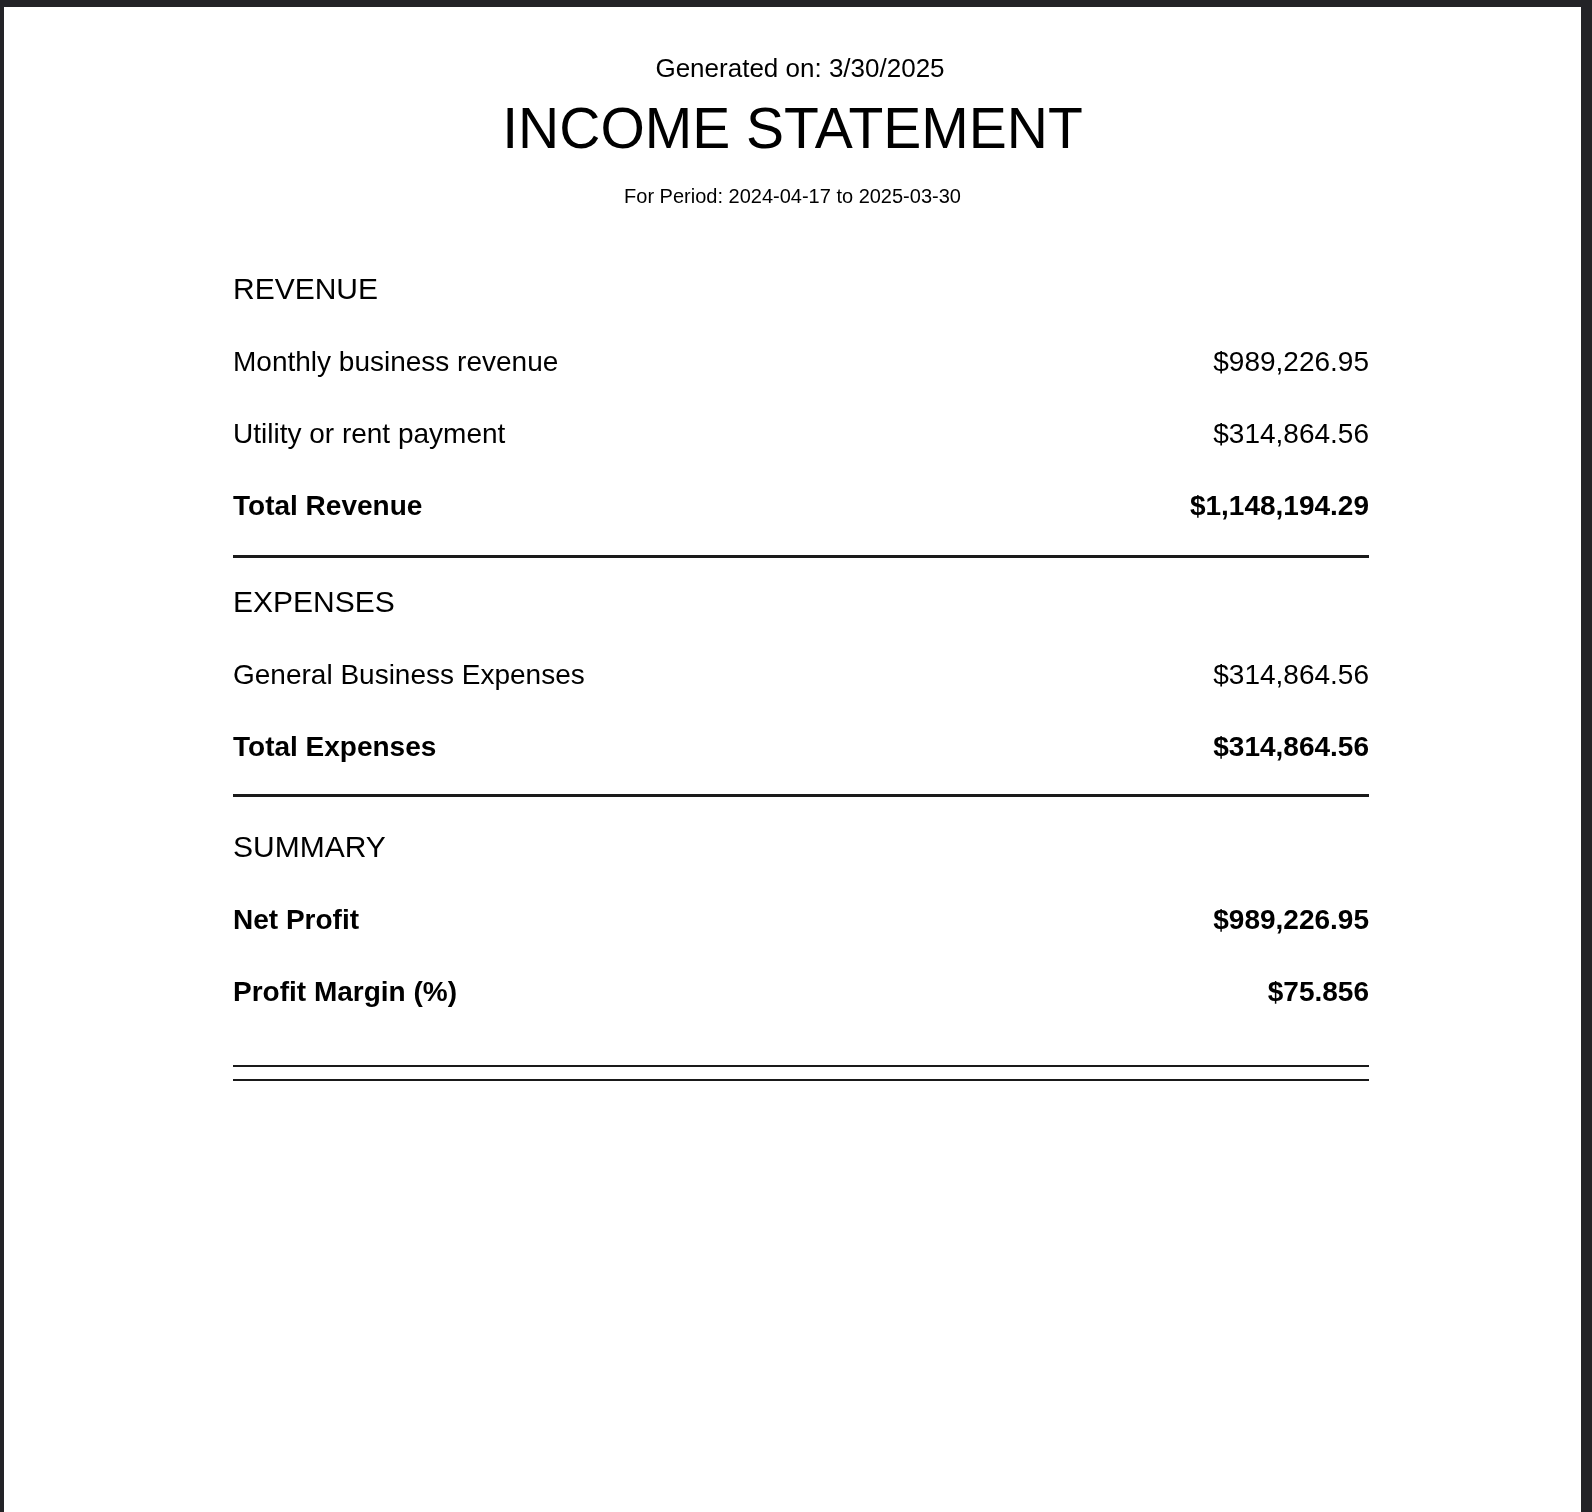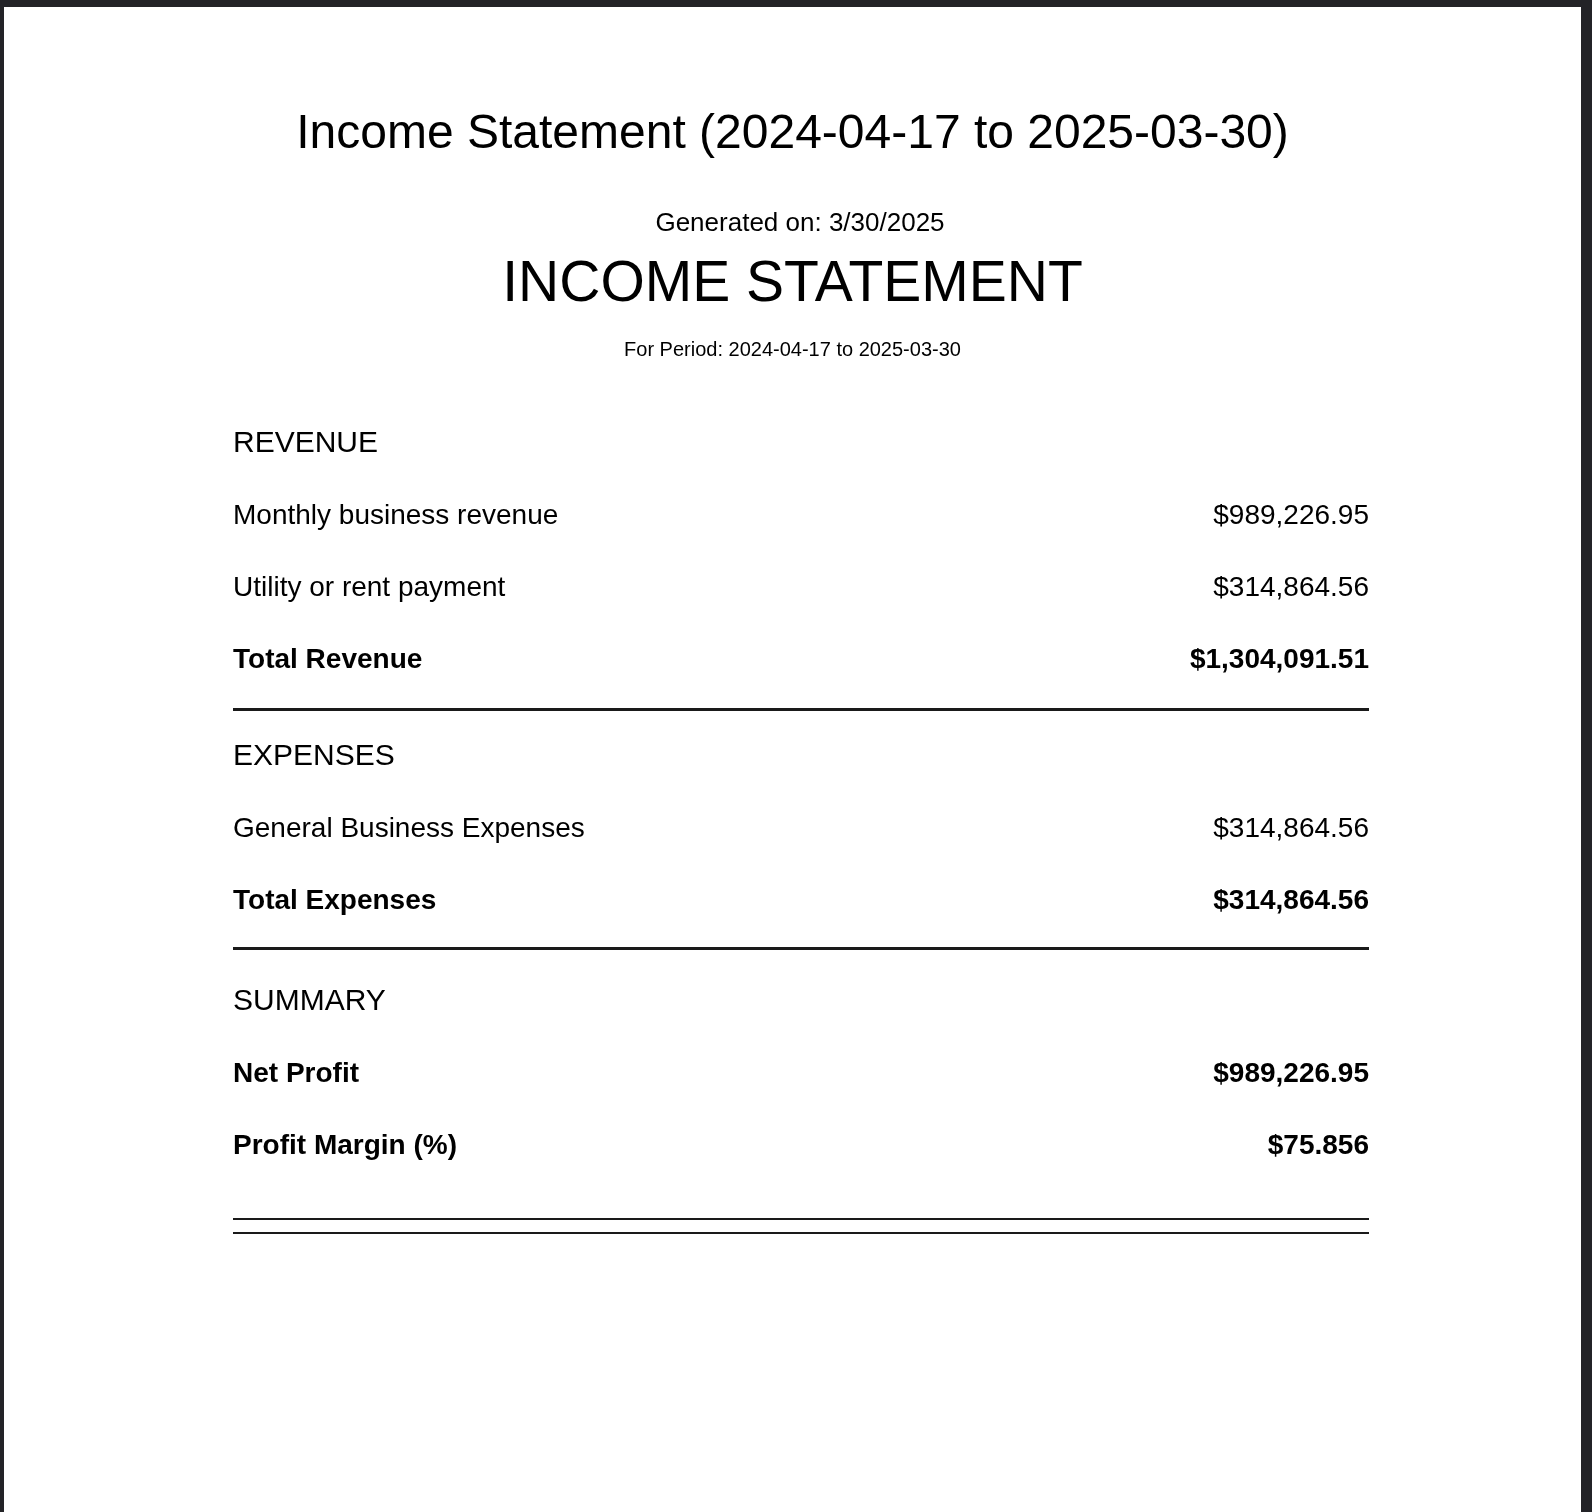--- a/index.html
+++ b/index.html
@@ -88,21 +88,20 @@
     border-top: 2px solid #1a1a1a;
     border-bottom: 2px solid #1a1a1a;
   }
 </style>
 </head>
 <body>
 
 <div class="page">
 
   <header class="doc-header">
-    <h1 class="doc-title">Income Statement (2024-04-17 to 2025-03-30)</h1>
     <p class="generated-line">Generated on: 3/30/2025</p>
     <h2 class="statement-heading">INCOME STATEMENT</h2>
     <p class="period-line">For Period: 2024-04-17 to 2025-03-30</p>
   </header>
 
   <main class="statement">
 
     <section>
       <h3 class="section-heading">REVENUE</h3>
 
@@ -111,21 +110,21 @@
         <span class="amount">$989,226.95</span>
       </div>
 
       <div class="row">
         <span class="label">Utility or rent payment</span>
         <span class="amount">$314,864.56</span>
       </div>
 
       <div class="row total">
         <span class="label">Total Revenue</span>
-        <span class="amount">$1,304,091.51</span>
+        <span class="amount">$1,148,194.29</span>
       </div>
     </section>
 
     <div class="rule"></div>
 
     <section>
       <h3 class="section-heading tight">EXPENSES</h3>
 
       <div class="row">
         <span class="label">General Business Expenses</span>

